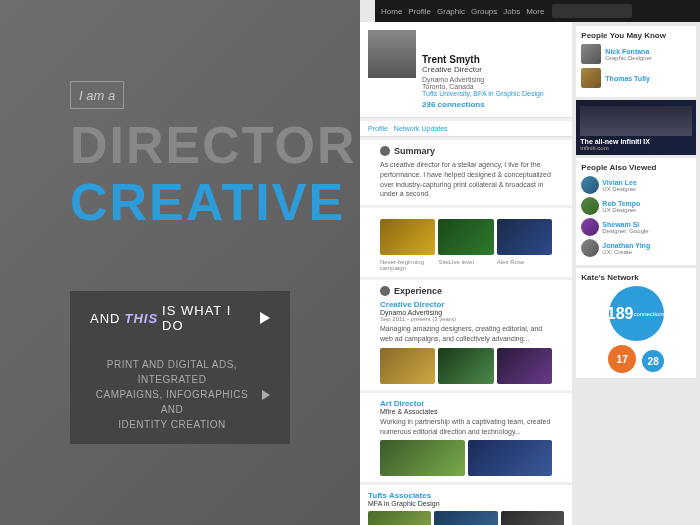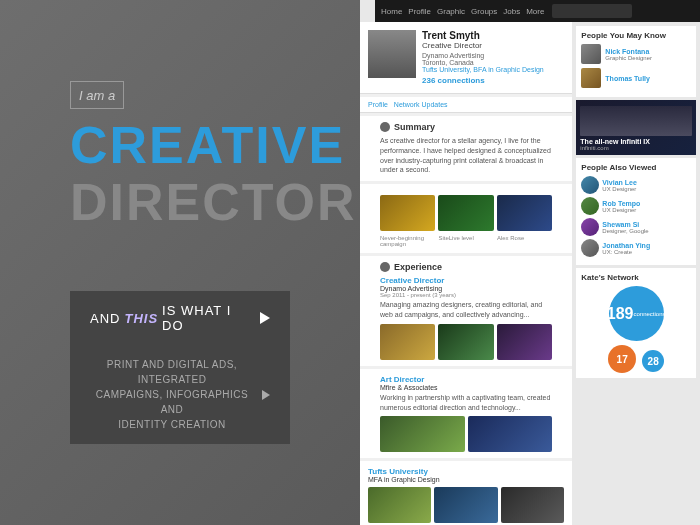--- a/index.html
+++ b/index.html
@@ -201,20 +201,21 @@
     }
 
     .profile-info {
       flex: 1;
     }
 
     .profile-name {
       font-size: 10px;
       font-weight: bold;
       color: #1a1a1a;
+      margin-top: 24px;
     }
 
     .profile-title {
       font-size: 8px;
       color: #444;
     }
 
     .profile-company {
       font-size: 7px;
       color: #666;
@@ -524,22 +525,22 @@
 <body>
 
 <div class="left-panel">
   <div class="i-am-a">
     <div class="i-am-a-box">
       <span class="i-am-a-text">I am a</span>
     </div>
   </div>
 
   <div class="creative-block">
+    <div class="creative-word creative-gray">DIRECTOR</div>
     <div class="creative-word creative-blue">CREATIVE</div>
-    <div class="creative-word creative-gray">DIRECTOR</div>
   </div>
 
   <div class="buttons-area">
     <div class="btn-what-i-do">
       <span>AND </span>
       <span class="bold-this">THIS</span>
       <span> IS WHAT I DO</span>
       <span class="play-icon"></span>
     </div>
     <div class="btn-print-digital">
@@ -632,21 +633,21 @@
         <div class="experience-title">Art Director</div>
         <div class="experience-company">Mfire &amp; Associates</div>
         <div class="experience-desc">Working in partnership with a captivating team, created numerous editorial direction and technology...</div>
         <div class="portfolio-grid" style="margin-top:4px;">
           <div class="portfolio-item" style="background: linear-gradient(135deg, #3a5a2a, #7aaa4a);"></div>
           <div class="portfolio-item" style="background: linear-gradient(135deg, #1a2a5a, #3a5a9a);"></div>
         </div>
       </div>
 
       <div class="edu-section">
-        <div class="experience-title">Tufts University</div>
+        <div class="experience-title">Tufts Associates</div>
         <div class="experience-company">MFA in Graphic Design</div>
         <div class="edu-grid">
           <div class="edu-item edu-item-1"></div>
           <div class="edu-item edu-item-2"></div>
           <div class="edu-item edu-item-3"></div>
         </div>
       </div>
     </div>
 
     <div class="sidebar-right">

